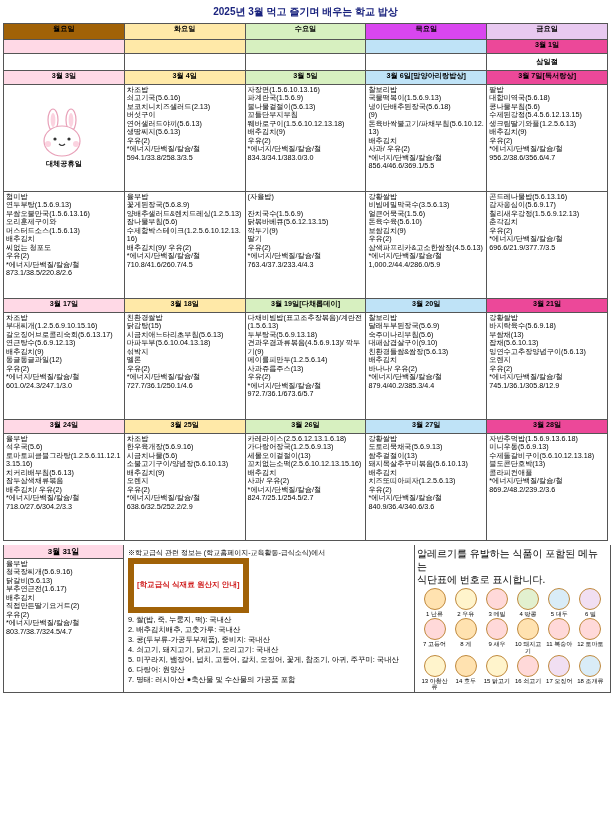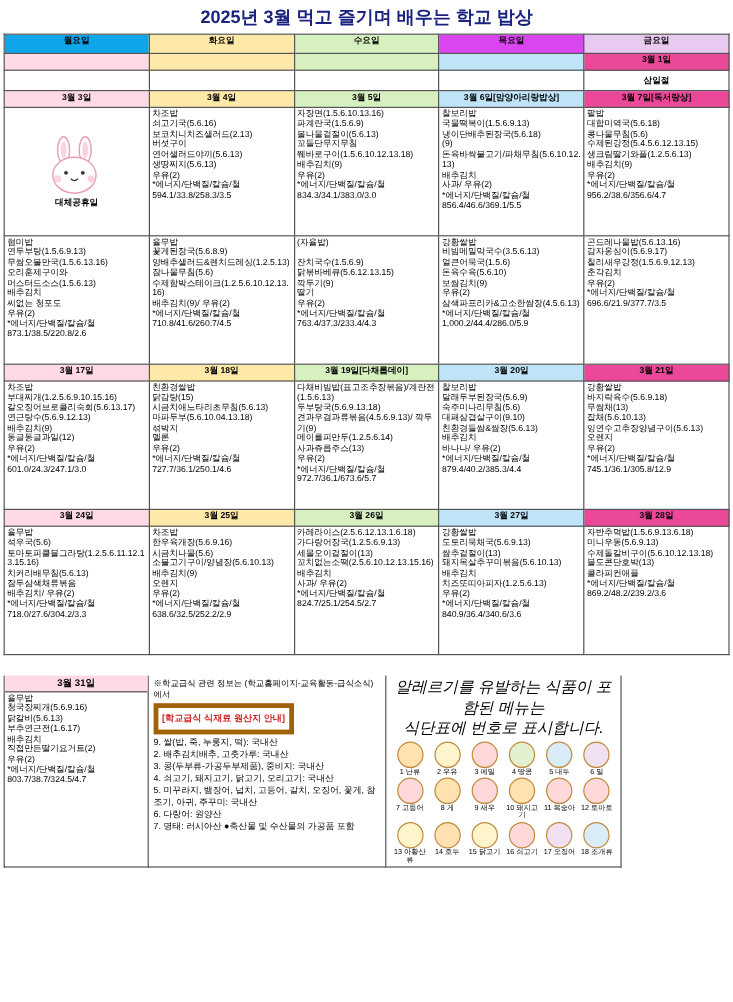--- a/index.html
+++ b/index.html
@@ -7,21 +7,21 @@
     width:611px;height:835px;
     background:#ffffff;
     font-family:"Liberation Sans", sans-serif;
     font-size:7.2px;
     color:#000;
     overflow:hidden;
   }
   .page{width:611px;height:835px;position:relative;box-sizing:border-box;padding:2px 3px;}
   .title{
     text-align:center;
-    font-size:15px;
+    font-size:10px;
     font-weight:bold;
     color:#1a237e;
     letter-spacing:0px;
     padding:3px 0 4px 0;
   }
   table.cal{
     border-collapse:collapse;
     width:605px;
     table-layout:fixed;
   }
@@ -33,21 +33,21 @@
     font-size:7.2px;
     word-break:break-all;
   }
   .dowrow td{
     text-align:center;
     font-weight:bold;
     font-size:9px;
     height:13px;
     padding:1px 0;
   }
-  .dow0{background:#0ea5e9;margin-left:40px;}
+  .dow0{background:#a16207;margin-left:40px;}
   .dow1{background:#ffe9a8;}
   .dow2{background:#d7f0c0;}
   .dow3{background:#d946ef;}
   .dow4{background:#e8c9f0;}
   .datecell{
     text-align:center;
     font-weight:bold;
     font-size:8px;
     padding:1px 0;
     height:11px;
@@ -63,22 +63,22 @@
     text-align:center;
     vertical-align:middle!important;
     font-weight:bold;
     font-size:11px;
     position:relative;
   }
   .emptycell{background:#fff;}
   .smallnote{font-size:7px;}
   .footer-wrap{
     display:flex;
-    width:515px;
-    margin-top:17px;
+    width:608px;
+    margin-top:4px;
   }
   .foot-left{
     width:121px;
     box-sizing:border-box;
     border:1px solid #555;
     border-top:none;
     padding:0;
   }
   .foot-mid{
     flex:1;
@@ -95,34 +95,32 @@
     box-sizing:border-box;
     border:1px solid #555;
     border-top:none;
     border-left:none;
     padding:2px;
     position:relative;
   }
   .foot-left .datecell{border-bottom:1px solid #555;}
   .foot-left .menu{padding:1px 2px;font-size:7.2px;line-height:1.18;white-space:pre-line;min-height:104px;}
   .origin-box{
-    border:4px solid #a16207;
+    border:6px solid #a16207;
     display:inline-block;
-    padding:4px 3px;
+    padding:16px 3px;
     color:#d02020;
     font-weight:bold;
     font-size:7.6px;
     margin:1px 0 2px 0;
   }
   .allergy-title{
-    text-align:center;
-    font-size:13px;
+    font-size:10px;
     line-height:1.3;
     margin-bottom:2px;
-    font-style:italic;
   }
   .allergy-grid{
     display:grid;
     grid-template-columns:repeat(6,1fr);
     gap:1px 0px;
     padding:0 2px;
   }
   .al{
     text-align:center;
     font-size:6px;

